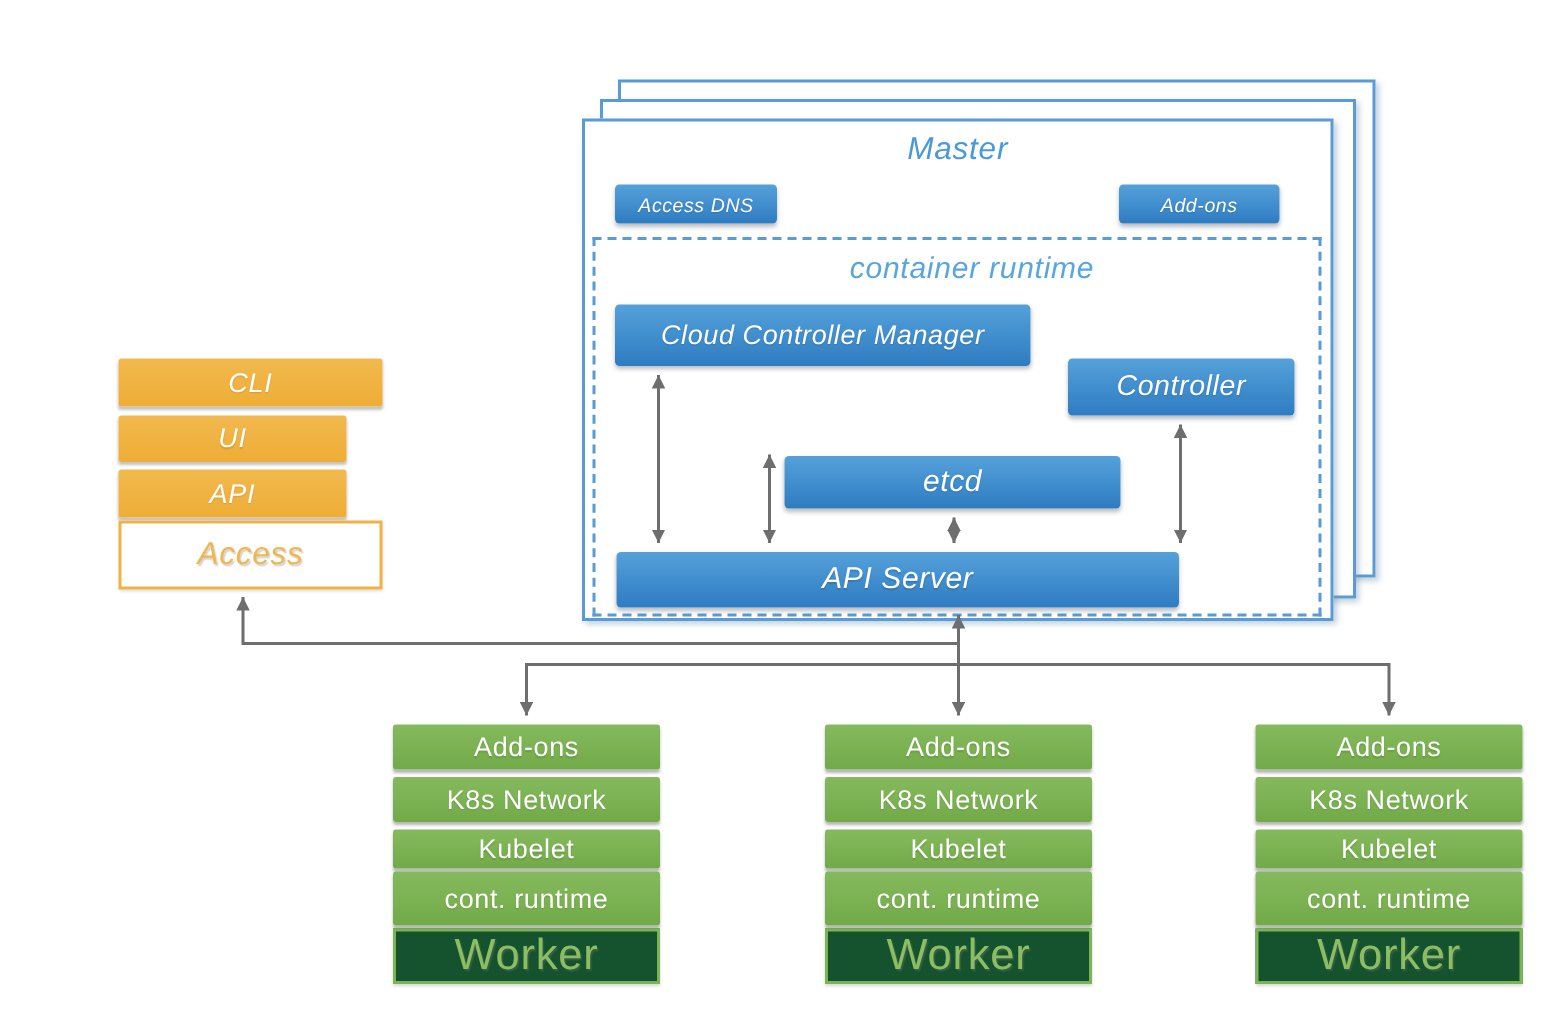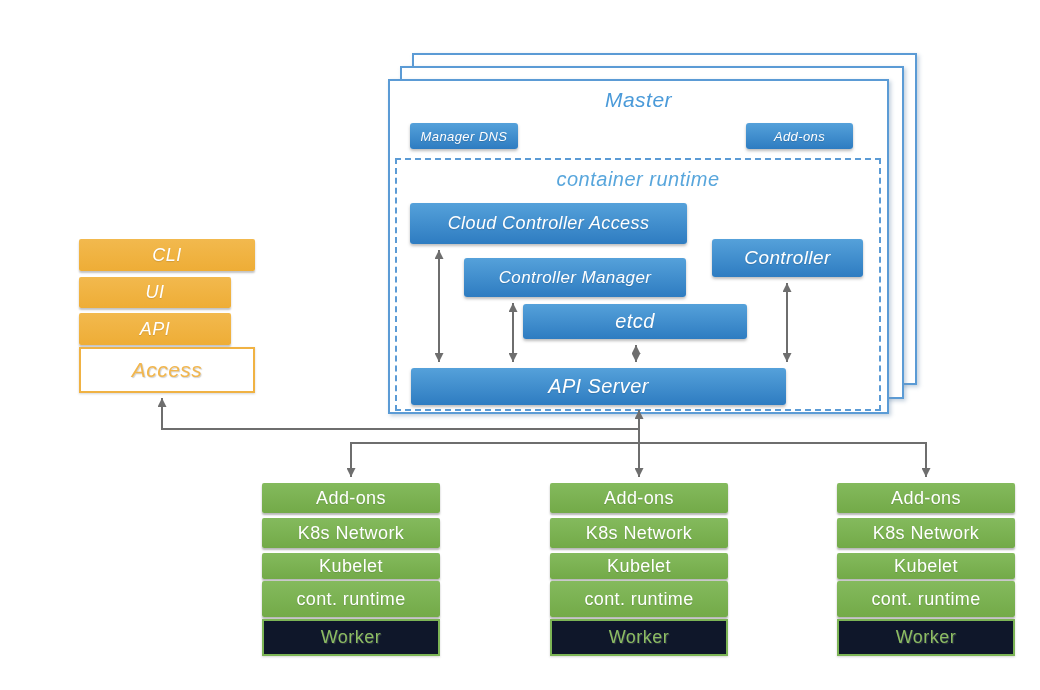--- a/index.html
+++ b/index.html
@@ -107,54 +107,53 @@
     justify-content: center;
     font-size: 18px;
     letter-spacing: 0.4px;
     box-shadow: 0 2px 2px rgba(110,110,110,0.5);
     text-shadow: 0 1px 1px rgba(0,0,0,0.12);
   }
   .worker-outline {
     position: absolute;
     left: 0;
     width: 178px;
-    background: #0f172a;
+    background: #14532d;
     border: 2px solid var(--green);
     color: var(--worker-text);
     display: flex;
     align-items: center;
     justify-content: center;
-    font-size: 18px;
+    font-size: 29px;
     letter-spacing: 0.5px;
     text-shadow: 1px 1px 1px rgba(120,120,120,0.35);
     box-shadow: 0 1px 2px rgba(120,120,120,0.3);
   }
 
   svg.connectors { position: absolute; left: 0; top: 0; pointer-events: none; }
 </style>
 </head>
 <body>
 
 <div class="canvas">
 
   <div class="abs master-layer" style="left:412px; top:53px; width:505px; height:332px;"></div>
   <div class="abs master-layer" style="left:400px; top:66px; width:504px; height:333px;"></div>
   <div class="abs master-layer" style="left:388px; top:79px; width:501px; height:335px;"></div>
 
   <div class="abs master-title" style="left:388px; top:88px; width:501px;">Master</div>
 
-  <div class="abs bluebox" style="left:410px; top:123px; width:108px; height:26px; font-size:13px;">Manager DNS</div>
+  <div class="abs bluebox" style="left:410px; top:123px; width:108px; height:26px; font-size:13px;">Access DNS</div>
   <div class="abs bluebox" style="left:746px; top:123px; width:107px; height:26px; font-size:13px;">Add-ons</div>
 
   <div class="abs dashed-box" style="left:395px; top:158px; width:486px; height:253px;"></div>
-  <div class="abs runtime-title" style="left:395px; top:168px; width:486px;">container runtime</div>
-
-  <div class="abs bluebox" style="left:410px; top:203px; width:277px; height:41px; font-size:18px;">Cloud Controller Access</div>
+  <div class="abs runtime-title" style="left:405px; top:168px; width:486px;">container runtime</div>
+
+  <div class="abs bluebox" style="left:410px; top:203px; width:277px; height:41px; font-size:18px;">Cloud Controller Manager</div>
   <div class="abs bluebox" style="left:712px; top:239px; width:151px; height:38px; font-size:19px;">Controller</div>
-  <div class="abs bluebox" style="left:464px; top:258px; width:222px; height:39px; font-size:17px;">Controller Manager</div>
   <div class="abs bluebox" style="left:523px; top:304px; width:224px; height:35px; font-size:20px;">etcd</div>
   <div class="abs bluebox" style="left:411px; top:368px; width:375px; height:37px; font-size:20px;">API Server</div>
 
   <div class="abs orangebox" style="left:79px; top:239px; width:176px; height:32px;">CLI</div>
   <div class="abs orangebox" style="left:79px; top:277px; width:152px; height:31px;">UI</div>
   <div class="abs orangebox" style="left:79px; top:313px; width:152px; height:32px;">API</div>
   <div class="abs access-outline" style="left:79px; top:347px; width:176px; height:46px;">Access</div>
 
   <div class="worker-stack" style="left:262px; top:483px;">
     <div class="greenbox" style="top:0; height:30px;">Add-ons</div>

